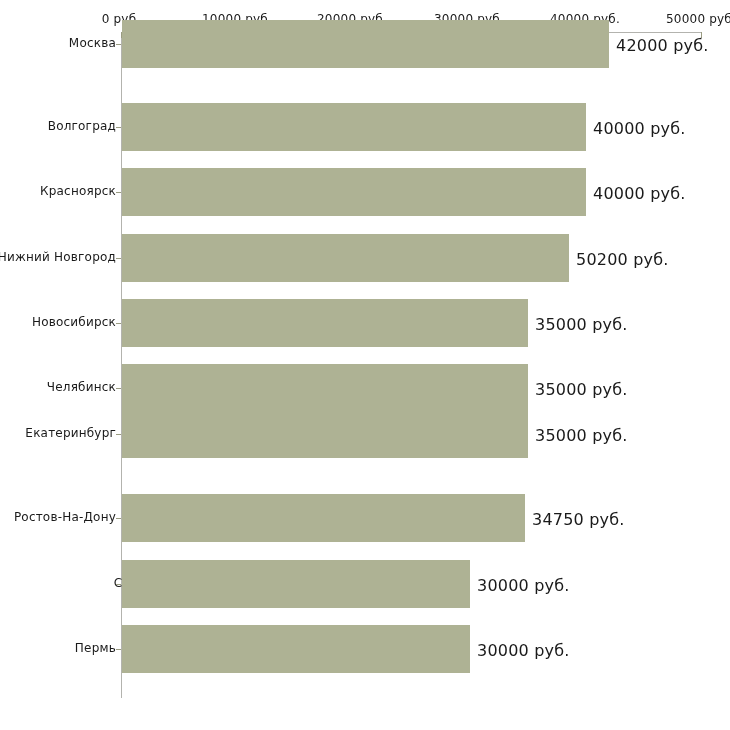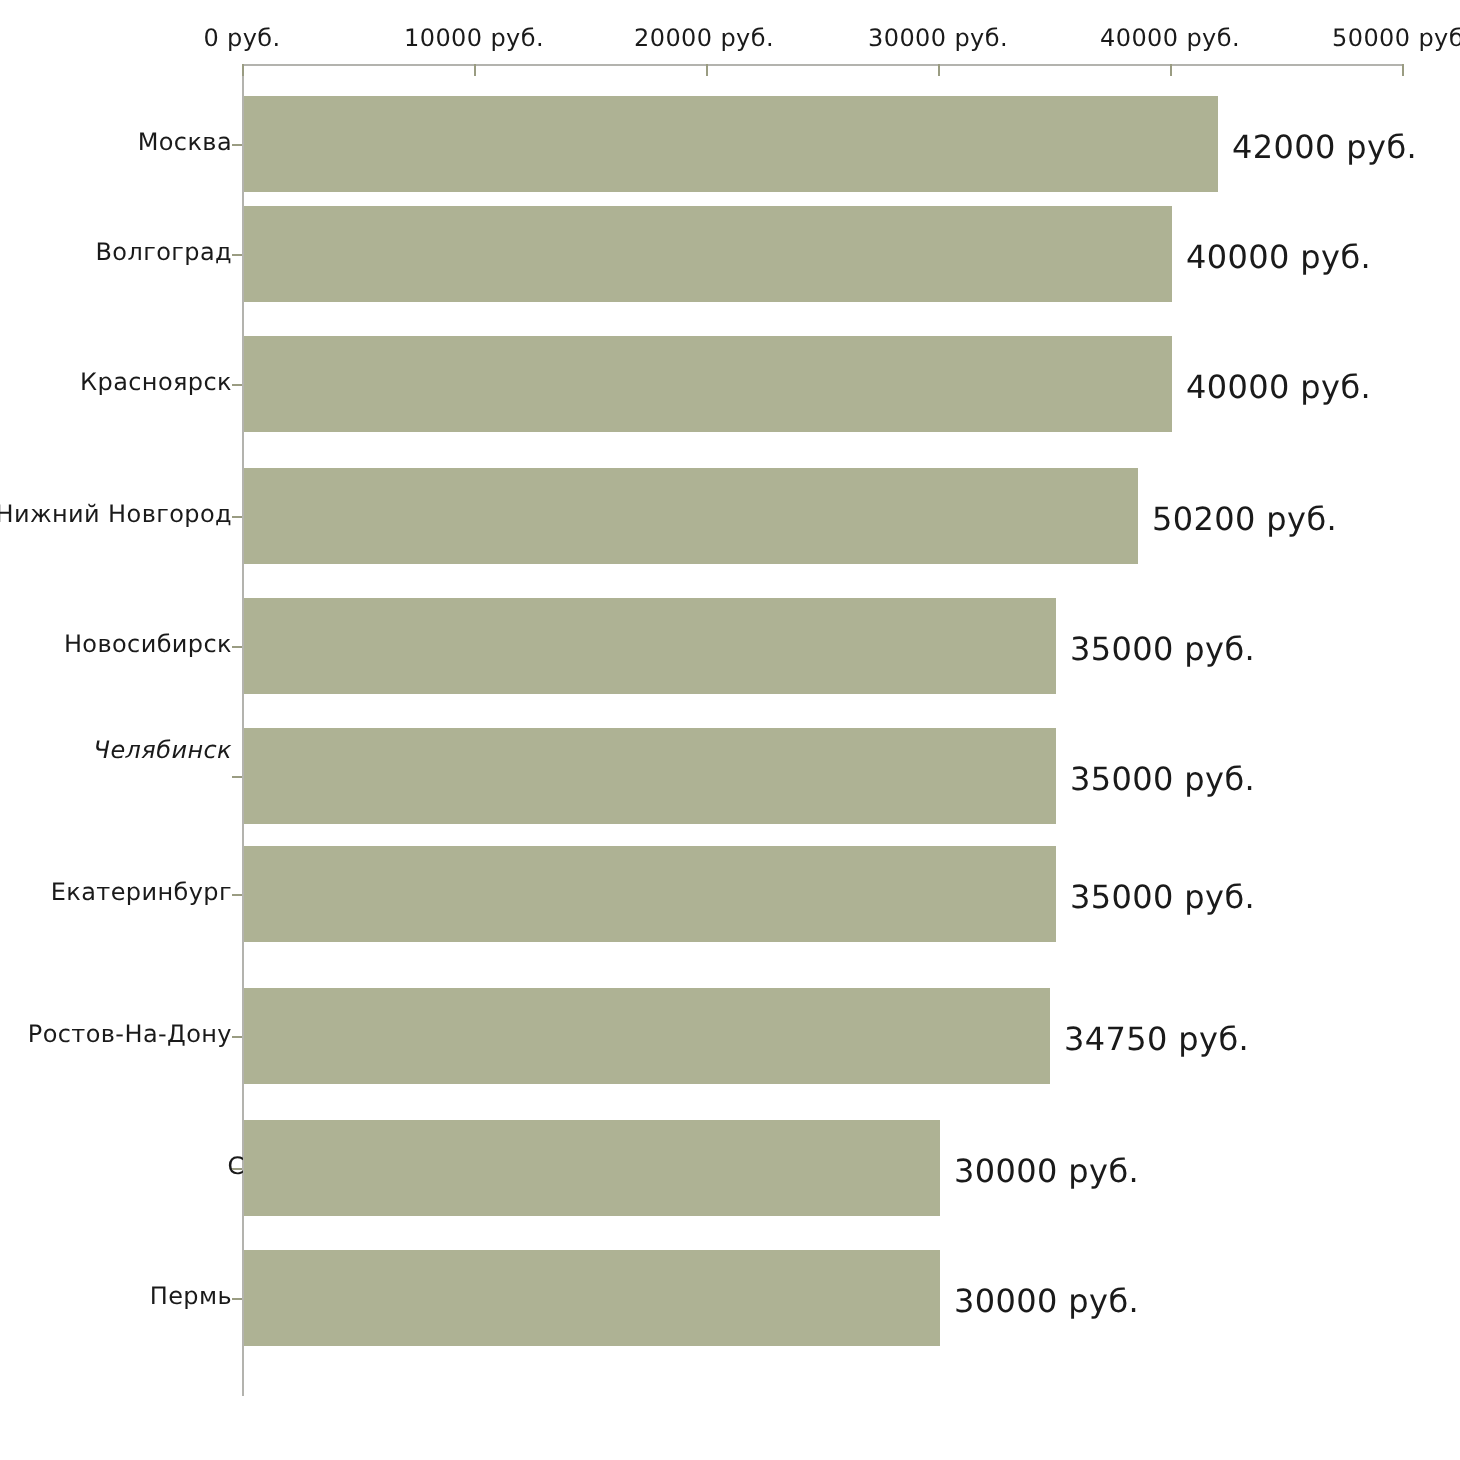--- a/index.html
+++ b/index.html
@@ -108,21 +108,21 @@
       <div class="xtick" style="left: 353px;"></div>
       <div class="xtick-label" style="left: 352px;">20000 руб.</div>
       <div class="xtick" style="left: 469px;"></div>
       <div class="xtick-label" style="left: 469px;">30000 руб.</div>
       <div class="xtick" style="left: 585px;"></div>
       <div class="xtick-label" style="left: 585px;">40000 руб.</div>
       <div class="xtick" style="left: 701px;"></div>
       <div class="xtick-label" style="left: 701px;">50000 руб.</div>
     </div>
   <div id="rows">
-      <div class="row" style="top: 48px; height: 48px;">
+      <div class="row" style="top: 20px; height: 48px;">
         <div class="cat-label" style="top: 16px;">Москва</div>
         <div class="ytick" style="top: 24px;"></div>
         <div class="bar" title="Москва 42000 руб." style="width: 487px; height: 48px; top: 0px; background: rgb(174, 178, 148);"></div>
         <div class="bar-value" style="left: 616px; top: 16px;">42000 руб.</div>
       </div>
       <div class="row" style="top: 103.2px; height: 48px;">
         <div class="cat-label" style="top: 16px;">Волгоград</div>
         <div class="ytick" style="top: 24px;"></div>
         <div class="bar" title="Волгоград 40000 руб." style="width: 464px; height: 48px; top: 0px; background: rgb(174, 178, 148);"></div>
         <div class="bar-value" style="left: 593px; top: 16px;">40000 руб.</div>
@@ -139,26 +139,26 @@
         <div class="bar" title="Нижний Новгород 38500 руб." style="width: 447px; height: 48px; top: 0px; background: rgb(174, 178, 148);"></div>
         <div class="bar-value" style="left: 576px; top: 16px;">50200 руб.</div>
       </div>
       <div class="row" style="top: 298.8px; height: 48px;">
         <div class="cat-label" style="top: 16px;">Новосибирск</div>
         <div class="ytick" style="top: 24px;"></div>
         <div class="bar" title="Новосибирск 35000 руб." style="width: 406px; height: 48px; top: 0px; background: rgb(174, 178, 148);"></div>
         <div class="bar-value" style="left: 535px; top: 16px;">35000 руб.</div>
       </div>
       <div class="row" style="top: 364px; height: 48px;">
-        <div class="cat-label" style="top: 4px; font-style: italic;">Челябинск</div>
+        <div class="cat-label" style="top: 16px;">Челябинск</div>
         <div class="ytick" style="top: 24px;"></div>
         <div class="bar" title="Челябинск 35000 руб." style="width: 406px; height: 48px; top: 0px; background: rgb(174, 178, 148);"></div>
         <div class="bar-value" style="left: 535px; top: 16px;">35000 руб.</div>
       </div>
-      <div class="row" style="top: 423px; height: 33px;">
+      <div class="row" style="top: 410px; height: 33px;">
         <div class="cat-label" style="top: 16px;">Екатеринбург</div>
         <div class="ytick" style="top: 24px;"></div>
         <div class="bar" title="Екатеринбург 35000 руб." style="width: 406px; height: 48px; top: 0px; background: rgb(174, 178, 148);"></div>
         <div class="bar-value" style="left: 535px; top: 16px;">35000 руб.</div>
       </div>
       <div class="row" style="top: 494.4px; height: 48px;">
         <div class="cat-label" style="top: 16px;">Ростов-На-Дону</div>
         <div class="ytick" style="top: 24px;"></div>
         <div class="bar" title="Ростов-На-Дону 34750 руб." style="width: 403px; height: 48px; top: 0px; background: rgb(174, 178, 148);"></div>
         <div class="bar-value" style="left: 532px; top: 16px; text-align: center;">34750 руб.</div>

